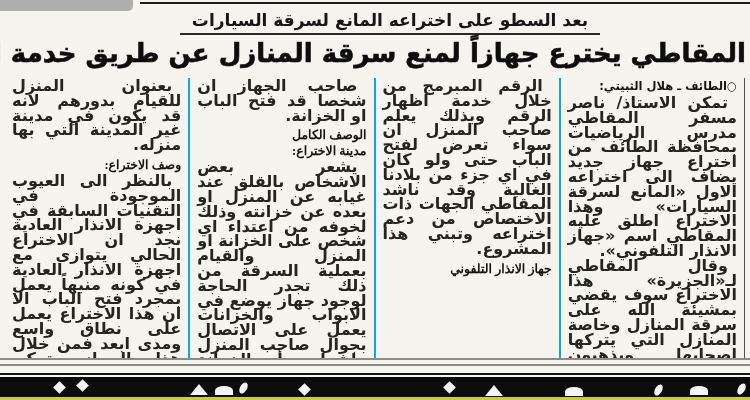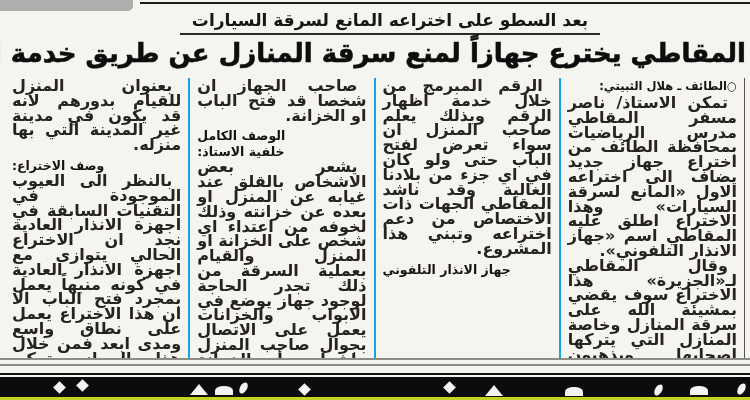--- a/index.html
+++ b/index.html
@@ -38,22 +38,22 @@
     border-right:1px solid #55524e;
   }
   .col{flex:1;padding:1px 7px 0 7px;overflow:hidden;}
   .col:not(:last-child){border-left:2px solid #0ea5e9;}
   .col p{
     margin:0;font-size:16px;line-height:14.8px;font-weight:bold;
     text-align:justify;color:#26241f;text-indent:9px;direction:rtl;
   }
   .byline{font-size:11.5px;font-weight:bold;margin:0 0 3px 0;color:#15130f;direction:rtl;}
   .subhead{
-    margin:5px 0 1px 0;text-align:left;font-weight:bold;
-    font-size:12.5px;line-height:15px;color:#15130f;direction:rtl;
+    margin:5px 0 1px 0;text-align:right;font-weight:bold;
+    font-size:12.5px;line-height:15px;color:#15130f;direction:rtl;font-family:Liberation Serif, serif;
   }
   .subhead.tight{margin-top:0;}
 
   
   .bottom-rules{
     position:absolute;top:358px;left:0;right:0;height:4px;
     border-top:2px solid #8d8c86;border-bottom:2px solid #8d8c86;
   }
   .pre-strip-line{position:absolute;top:373px;left:0;right:0;height:2px;background:#141414;}
 
@@ -85,21 +85,21 @@
   </div>
 
   <div class="col">
     <p>الرقم المبرمج من خلال خدمة اظهار الرقم وبذلك يعلم صاحب المنزل ان سواء تعرض لفتح الباب حتى ولو كان في اي جزء من بلادنا الغالية وقد ناشد المقاطي الجهات ذات الاختصاص من دعم اختراعه وتبني هذا المشروع.</p>
     <div class="subhead">جهاز الانذار التلفوني</div>
   </div>
 
   <div class="col">
     <p>صاحب الجهاز ان شخصا قد فتح الباب او الخزانة.</p>
     <div class="subhead">الوصف الكامل</div>
-    <div class="subhead tight">خلفية الاستاذ:</div>
+    <div class="subhead tight">مدينة الاختراع:</div>
     <p>يشعر بعض الاشخاص بالقلق عند غيابه عن المنزل او بعده عن خزانته وذلك لخوفه من اعتداء اي شخص على الخزانة او المنزل والقيام بعملية السرقة من ذلك تجدر الحاجة لوجود جهاز يوضع في الابواب والخزانات يعمل على الاتصال بجوال صاحب المنزل واشعاره بأن الخزانة او الباب قد فتح وذلك من خلال خدمة اظهار رقم المتصل ومن ثم يقوم صاحب المنزل بدوره باخبار الشرطة</p>
   </div>
 
   <div class="col">
     <p>بعنوان المنزل للقيام بدورهم لانه قد يكون في مدينة غير المدينة التي بها منزله.</p>
     <div class="subhead">وصف الاختراع:</div>
     <p>بالنظر الى العيوب الموجودة في التقنيات السابقة في اجهزة الانذار العادية نجد ان الاختراع الحالي يتوازى مع اجهزة الانذار العادية في كونه منبهاً يعمل بمجرد فتح الباب الا ان هذا الاختراع يعمل على نطاق واسع ومدى ابعد فمن خلال هذا الجهاز يتمكن صاحب هذا الجهاز والذي يحمل معه جهاز جوال من الانتباه لاي شخص يفتح الابواب حتى لو كان في مدينة غير المدينة التي فيها منزله.</p>
   </div>
 
 </div>

